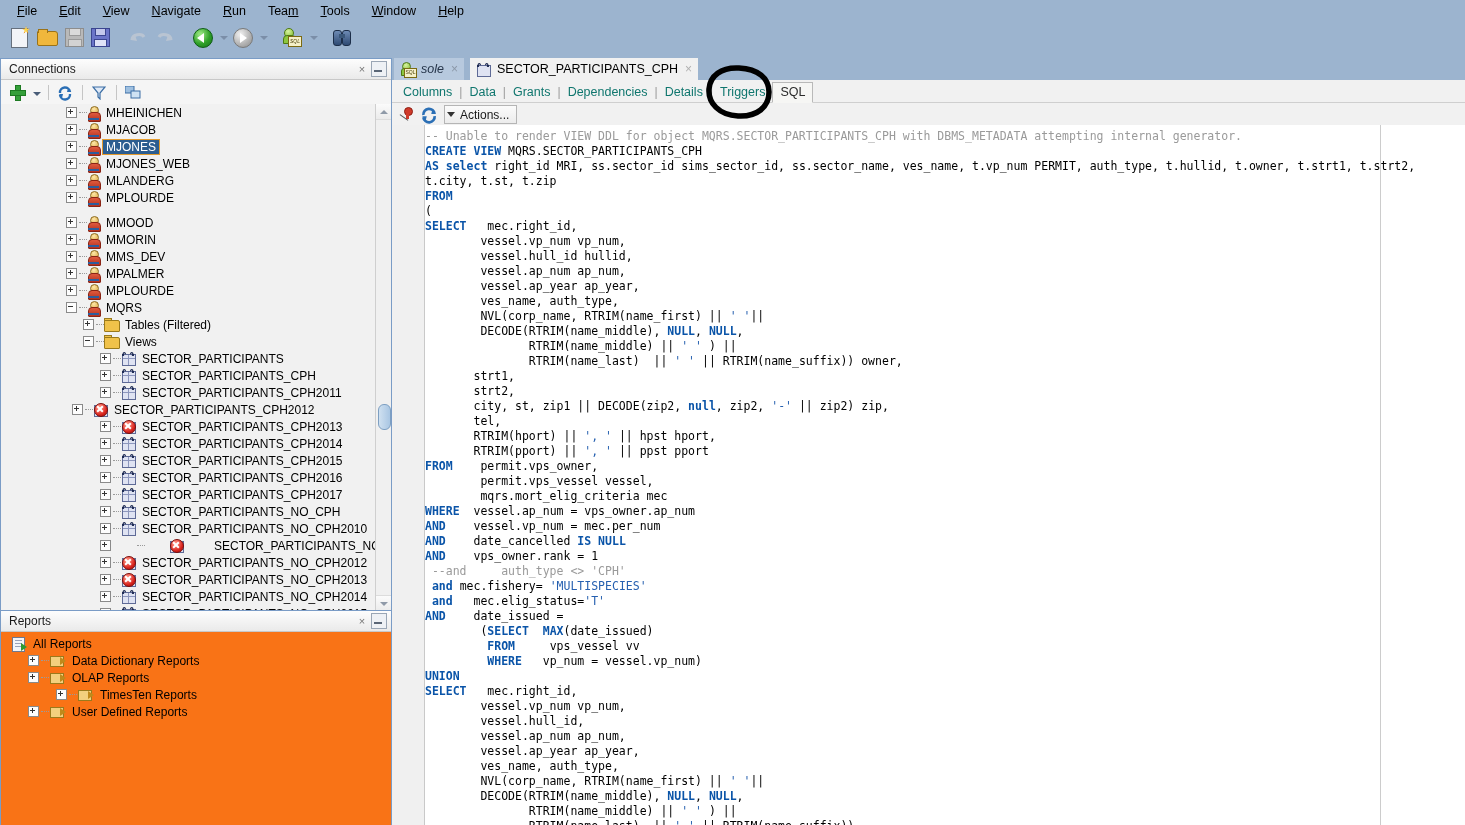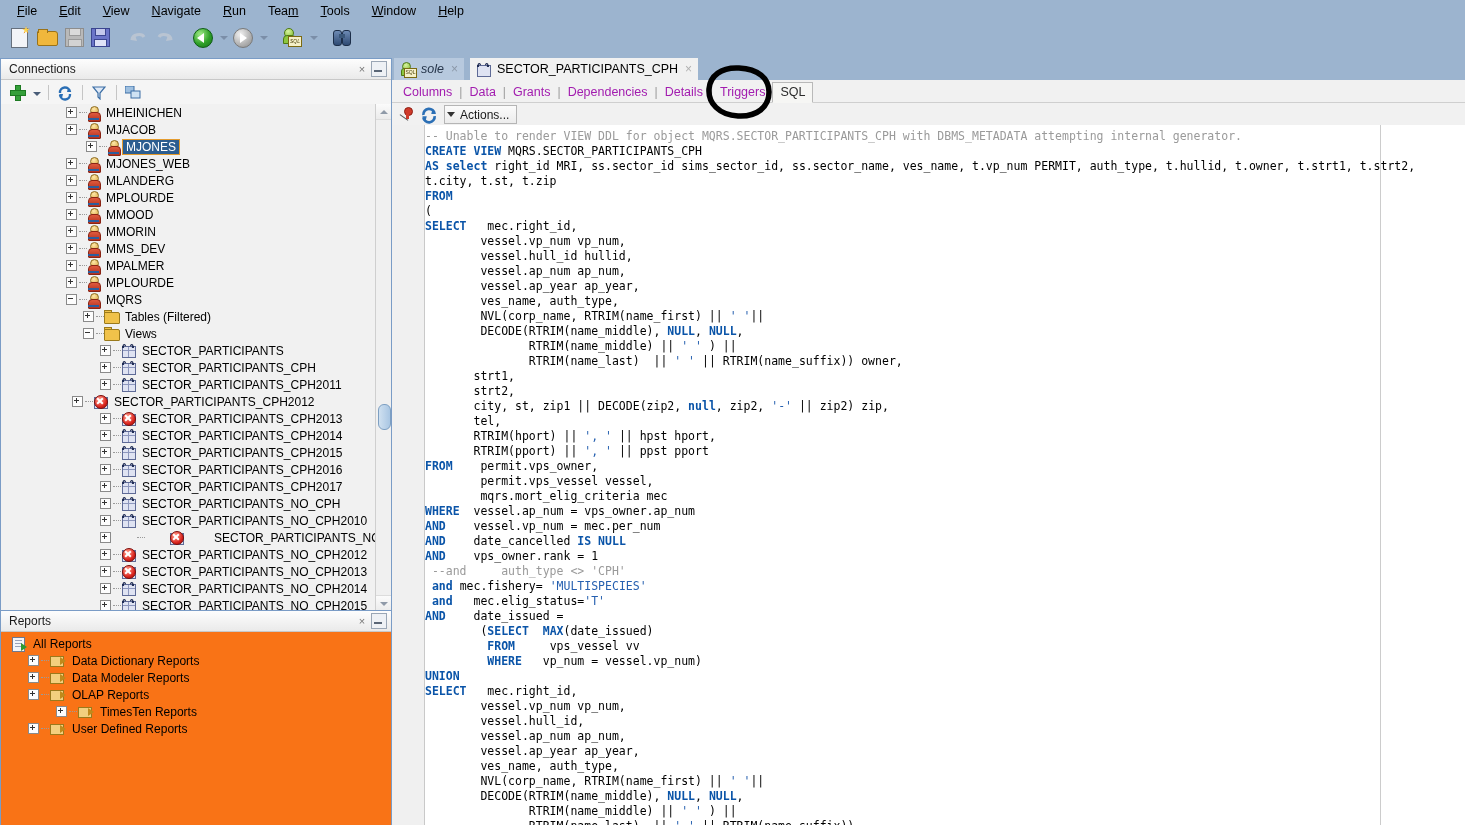--- a/index.html
+++ b/index.html
@@ -142,21 +142,21 @@
   }
   .ed-tab.inactive{background:#b7c9de;color:#26354a;}
   .ed-tab.active{background:#f1f1f1;color:#000;}
   .ed-tab .x{margin-left:7px;color:#8b98a8;font-size:12px;}
   .ed-tab.active .x{color:#b0b0b0;}
   .ed-tab .name{font-style:italic;}
   #ed-subtabs{
     height:22px;background:#f1f1f1;display:flex;align-items:flex-end;
     padding-left:4px;border-bottom:1px solid #cfcfcf;position:relative;
   }
-  .sub-tab{font-size:12.5px;padding:2px 7px 3px 7px;color:#a21caf;cursor:default;}
+  .sub-tab{font-size:12.5px;padding:2px 7px 3px 7px;color:#0f766e;cursor:default;}
   .sub-sep{color:#9a9a9a;font-size:12px;padding-bottom:3px;}
   .sub-tab.active{background:#f6f6f4;border:1px solid #b9b9b9;border-bottom:1px solid #f6f6f4;
     margin-bottom:-1px;padding:2px 7px 3px 7px;color:#2b2b2b;}
   #actionbar{height:23px;background:#f1f1f1;display:flex;align-items:center;padding-left:6px;
     border-bottom:1px solid #cfcfcf;}
   .ic-pin{width:18px;height:18px;position:relative;margin-right:4px;}
   .ic-pin .head{position:absolute;left:6px;top:1px;width:7px;height:7px;border-radius:50%;background:#cf3a2a;border:1px solid #8e1f13;}
   .ic-pin .pinbody{position:absolute;left:8px;top:7px;width:3px;height:6px;background:#cf3a2a;}
   .ic-pin .needle{position:absolute;left:1px;top:11px;width:10px;height:1px;background:#555;transform:rotate(35deg);}
   .ic-ref2{width:18px;height:18px;position:relative;margin-right:6px;}
@@ -306,21 +306,21 @@
       <div class="tree-row" style="padding-left: 65px;">
         <span class="exp plus"></span>
         <span class="dots"></span>
         <span class="ic-user">
           <i class="h"></i>
           <i class="b"></i>
           <i class="ft"></i>
         </span>
         <span class="lbl">MJACOB</span>
       </div>
-      <div class="tree-row" style="padding-left: 85px;">
+      <div class="tree-row" style="padding-left: 65px;">
         <span class="exp plus"></span>
         <span class="dots"></span>
         <span class="ic-user">
           <i class="h"></i>
           <i class="b"></i>
           <i class="ft"></i>
         </span>
         <span class="lbl sel">MJONES</span>
       </div>
       <div class="tree-row" style="padding-left: 65px;">
@@ -346,21 +346,21 @@
       <div class="tree-row" style="padding-left: 65px;">
         <span class="exp plus"></span>
         <span class="dots"></span>
         <span class="ic-user">
           <i class="h"></i>
           <i class="b"></i>
           <i class="ft"></i>
         </span>
         <span class="lbl">MPLOURDE</span>
       </div>
-      <div class="tree-row" style="padding-left: 65px;">
+      <div class="tree-row" style="padding-left: 65px; margin-top: 8px;">
         <span class="exp plus"></span>
         <span class="dots"></span>
         <span class="ic-user">
           <i class="h"></i>
           <i class="b"></i>
           <i class="ft"></i>
         </span>
         <span class="lbl">MMOOD</span>
       </div>
       <div class="tree-row" style="padding-left: 65px;">
@@ -643,29 +643,20 @@
         <span class="lbl">All Reports</span>
       </div>
       <div class="tree-row" style="padding-left: 27px;">
         <span class="exp plus"></span>
         <span class="dots"></span>
         <span class="ic-repfolder">
           <i class="f"></i>
           <i class="ar"></i>
         </span>
         <span class="lbl">Data Dictionary Reports</span>
-      </div>
-      <div class="tree-row" style="padding-left: 27px;">
-        <span class="exp plus"></span>
-        <span class="dots"></span>
-        <span class="ic-repfolder">
-          <i class="f"></i>
-          <i class="ar"></i>
-        </span>
-        <span class="lbl">Data Modeler Reports</span>
       </div>
       <div class="tree-row" style="padding-left: 27px;">
         <span class="exp plus"></span>
         <span class="dots"></span>
         <span class="ic-repfolder">
           <i class="f"></i>
           <i class="ar"></i>
         </span>
         <span class="lbl">OLAP Reports</span>
       </div>

